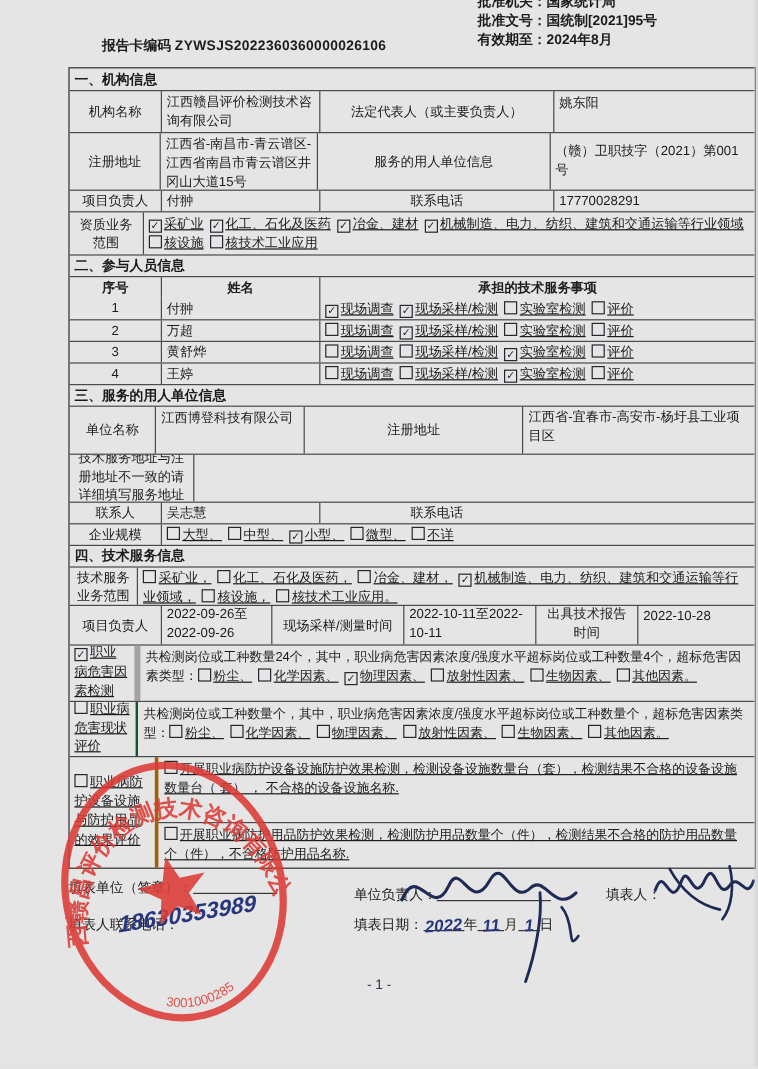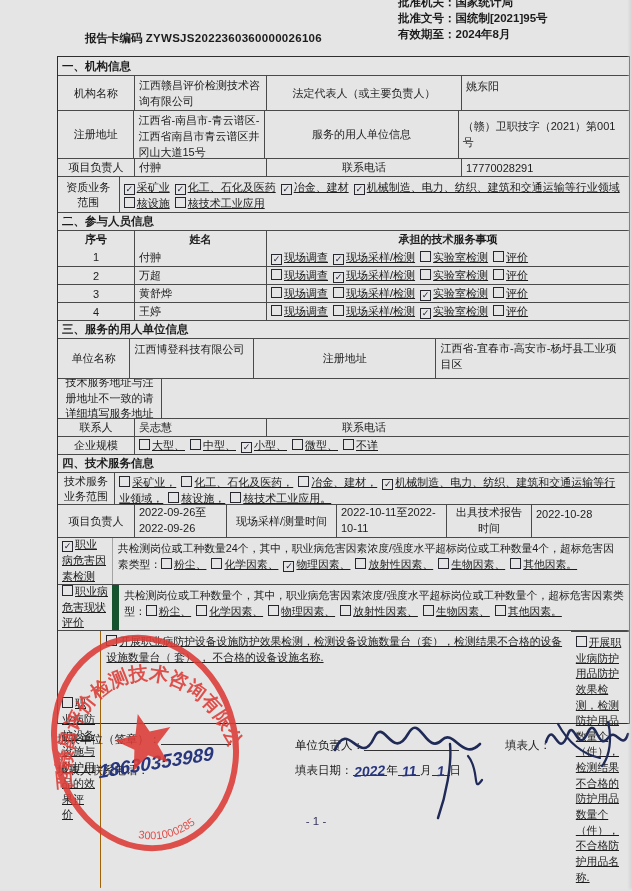--- a/index.html
+++ b/index.html
@@ -181,37 +181,37 @@
       <div class="cell cc wrap lh" style="width:85px;display:flex">出具技术报告时间</div>
       <div class="cell grow" style="display:flex;align-items:flex-start;padding-top:3px">2022-10-28</div>
     </div>
 
     <div class="trow" style="height:186px">
       <div class="grow" style="display:flex;flex-direction:column">
         <div style="display:flex;height:46px;box-sizing:border-box">
           <div class="cell" style="width:95px;display:flex;align-items:center;line-height:1.45">
               <span><span class="ck"><span class="ckbox">✓</span><span class="cklb">职业病危害因素检测</span></span></span>
             </div>
-          <div class="cell grow lh" style="border-left:1px solid #a3a3a3;padding:3px 5px;font-size:10.8px">
+          <div class="cell grow lh" style="border-left:5px solid #a3a3a3;padding:3px 5px;font-size:10.8px">
             <span>共检测岗位或工种数量24个，其中，职业病危害因素浓度/强度水平超标岗位或工种数量4个，超标危害因素类型：</span><span><span class="ck"><span class="ckbox"></span><span class="cklb">粉尘、</span></span><span class="ck"><span class="ckbox"></span><span class="cklb">化学因素、</span></span><span class="ck"><span class="ckbox">✓</span><span class="cklb">物理因素、</span></span><span class="ck"><span class="ckbox"></span><span class="cklb">放射性因素、</span></span><span class="ck"><span class="ckbox"></span><span class="cklb">生物因素、</span></span><span class="ck"><span class="ckbox"></span><span class="cklb">其他因素。</span></span></span>
           </div>
         </div>
         <div style="display:flex;height:46px;border-top:1px solid #4a4a4a;box-sizing:border-box">
           <div class="cell" style="width:95px;display:flex;align-items:center;line-height:1.45">
               <span><span class="ck"><span class="ckbox"></span><span class="cklb">职业病危害现状评价</span></span></span>
             </div>
-          <div class="cell grow lh" style="border-left:7px solid #14532d;padding:3px 5px;font-size:10.8px">
+          <div class="cell grow lh" style="border-left:2px solid #14532d;padding:3px 5px;font-size:10.8px">
             <span>共检测岗位或工种数量个，其中，职业病危害因素浓度/强度水平超标岗位或工种数量个，超标危害因素类型：</span><span><span class="ck"><span class="ckbox"></span><span class="cklb">粉尘、</span></span><span class="ck"><span class="ckbox"></span><span class="cklb">化学因素、</span></span><span class="ck"><span class="ckbox"></span><span class="cklb">物理因素、</span></span><span class="ck"><span class="ckbox"></span><span class="cklb">放射性因素、</span></span><span class="ck"><span class="ckbox"></span><span class="cklb">生物因素、</span></span><span class="ck"><span class="ckbox"></span><span class="cklb">其他因素。</span></span></span>
           </div>
         </div>
         <div style="display:flex;flex:1;border-top:1px solid #4a4a4a;box-sizing:border-box">
           <div class="cell" style="width:95px;display:flex;align-items:center;line-height:1.45">
               <span><span class="ck"><span class="ckbox"></span><span class="cklb">职业病防护设备设施与防护用品的效果评价</span></span></span>
             </div>
-          <div class="grow" style="display:flex;flex-direction:row;border-left:1px solid #a16207">
+          <div class="grow" style="display:flex;flex-direction:column;border-left:3px solid #a16207">
             <div class="lh" style="height:54px;padding:3px 5px;font-size:10.8px;box-sizing:border-box"><span><span class="ck"><span class="ckbox"></span><span class="cklb">开展职业病防护设备设施防护效果检测，检测设备设施数量台（套），检测结果不合格的设备设施数量台（ 套） ， 不合格的设备设施名称.</span></span></span></div>
             <div class="lh" style="flex:1;padding:3px 5px;font-size:10.8px;border-top:1px solid #4a4a4a;box-sizing:border-box"><span><span class="ck"><span class="ckbox"></span><span class="cklb">开展职业病防护用品防护效果检测，检测防护用品数量个（件），检测结果不合格的防护用品数量个（件），不合格防护用品名称.</span></span></span></div>
           </div>
         </div>
       </div>
     </div>
   </div>
 
   <div class="fline" style="left:57px;top:732px">
     <span>填表单位（签章）：</span><span class="ul" style="width:70px"></span>

